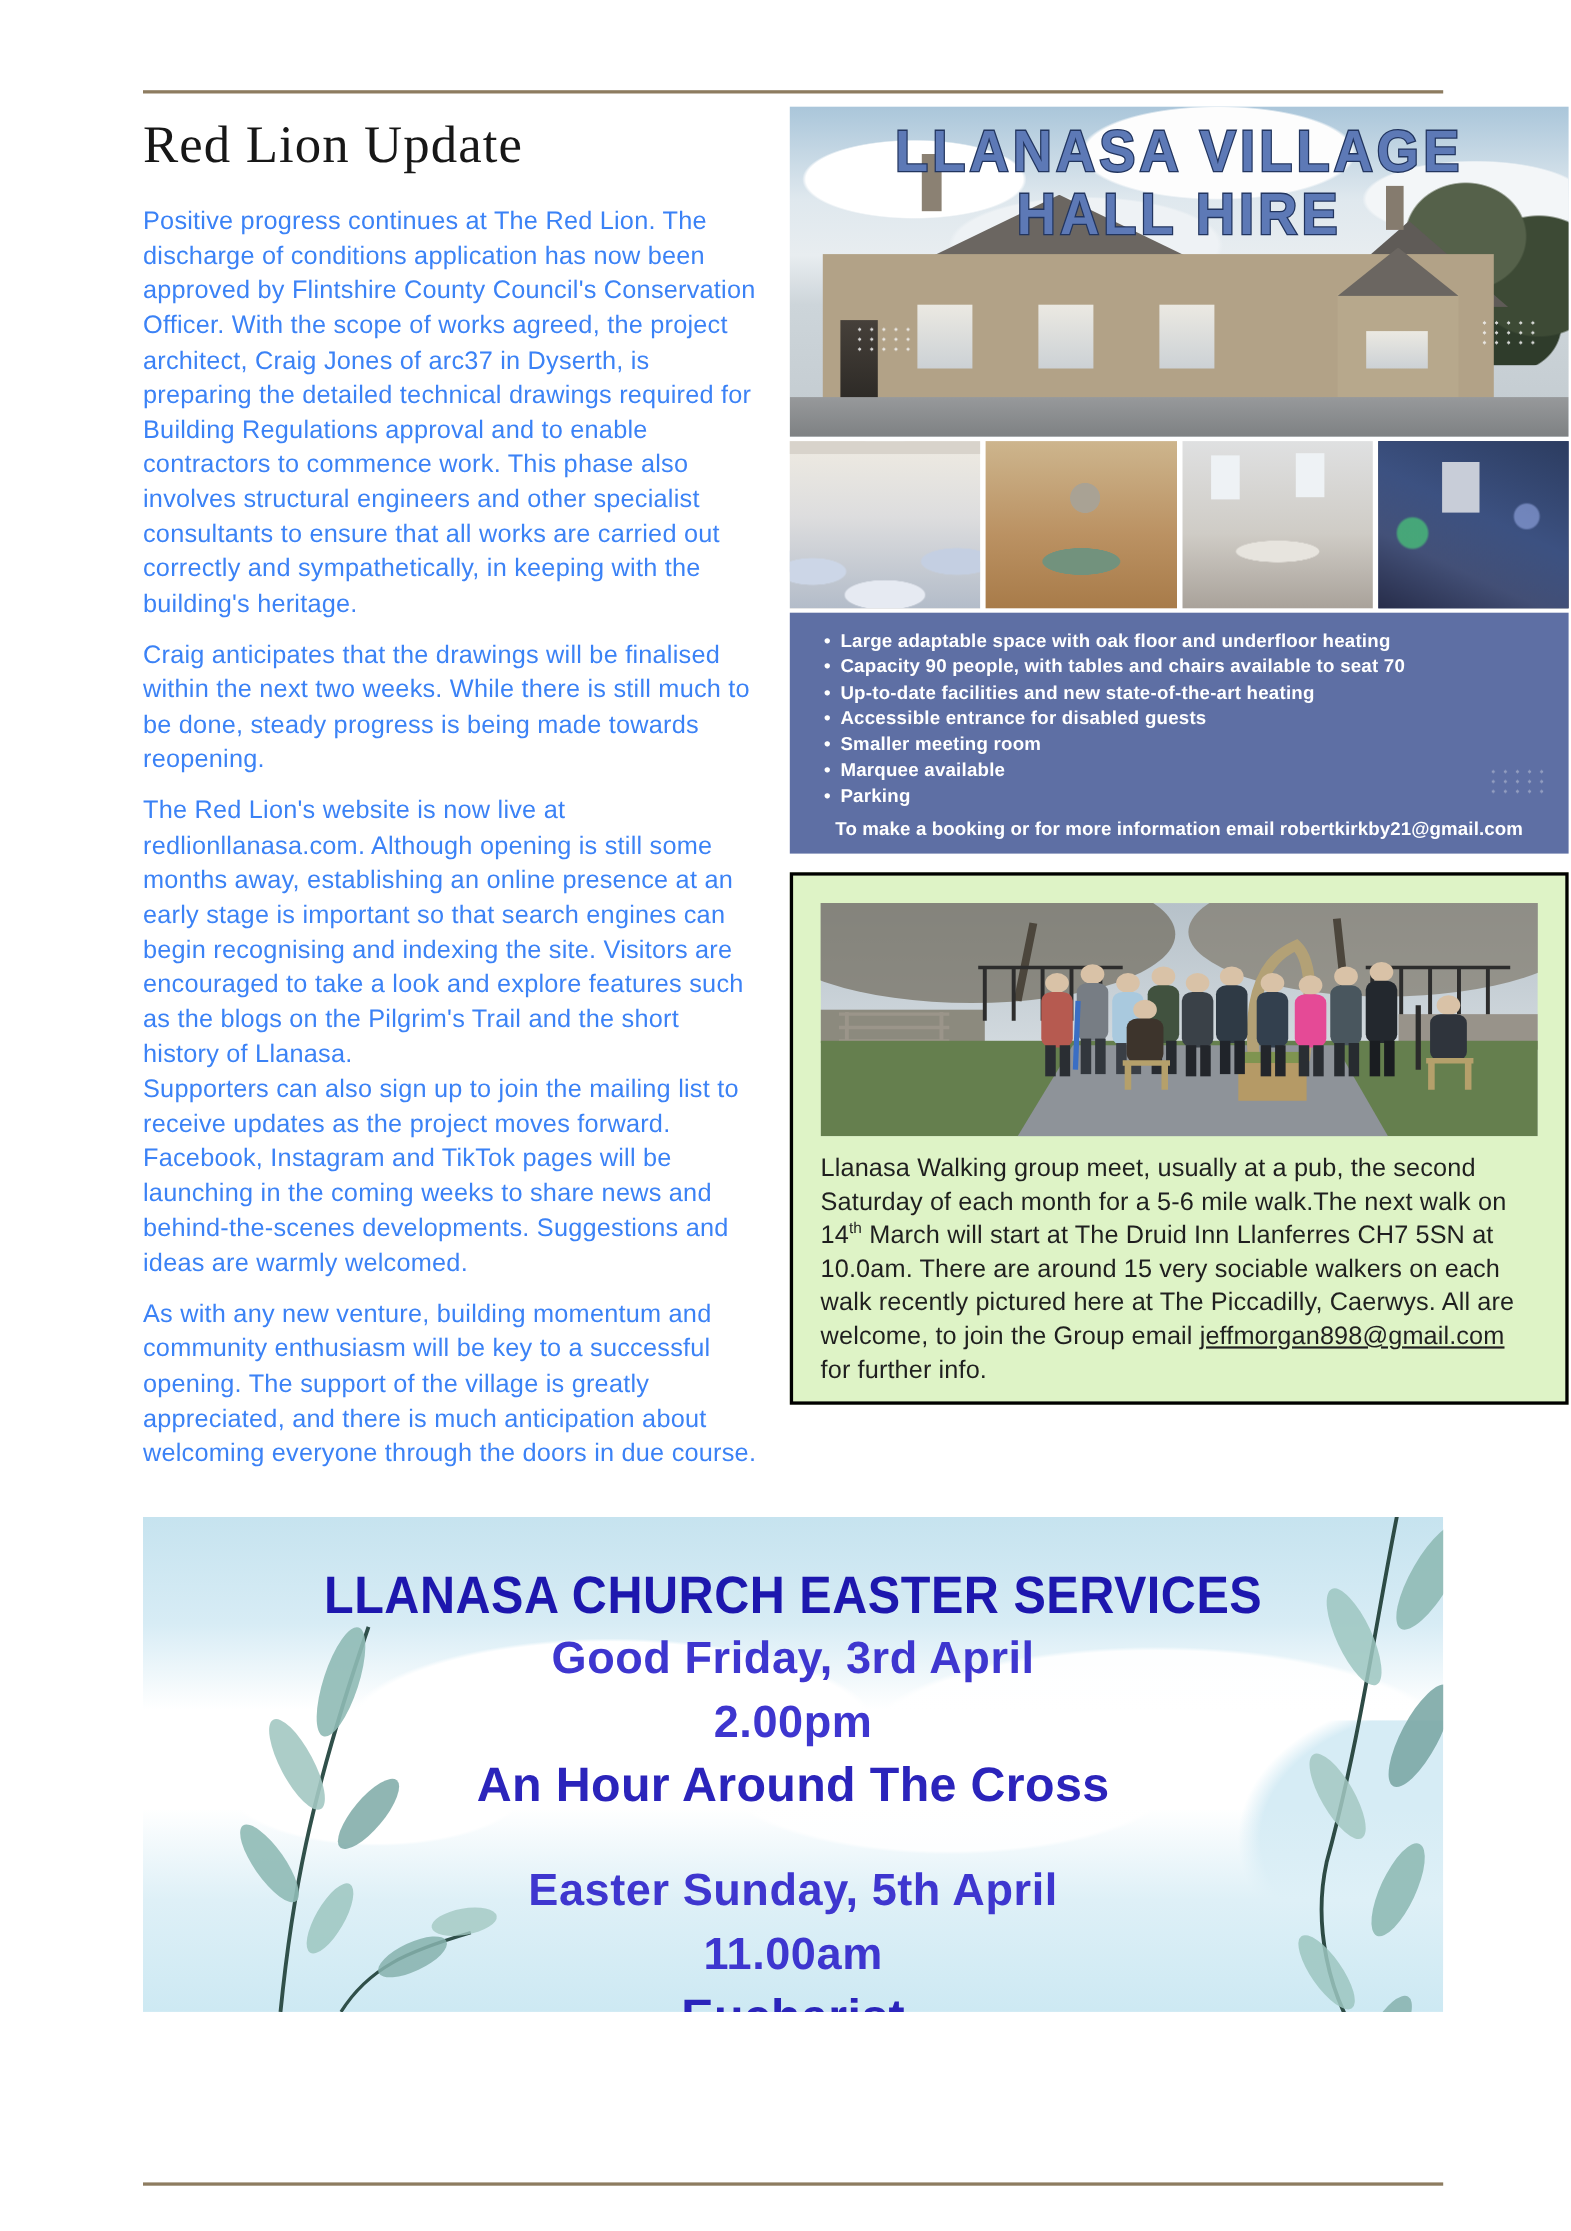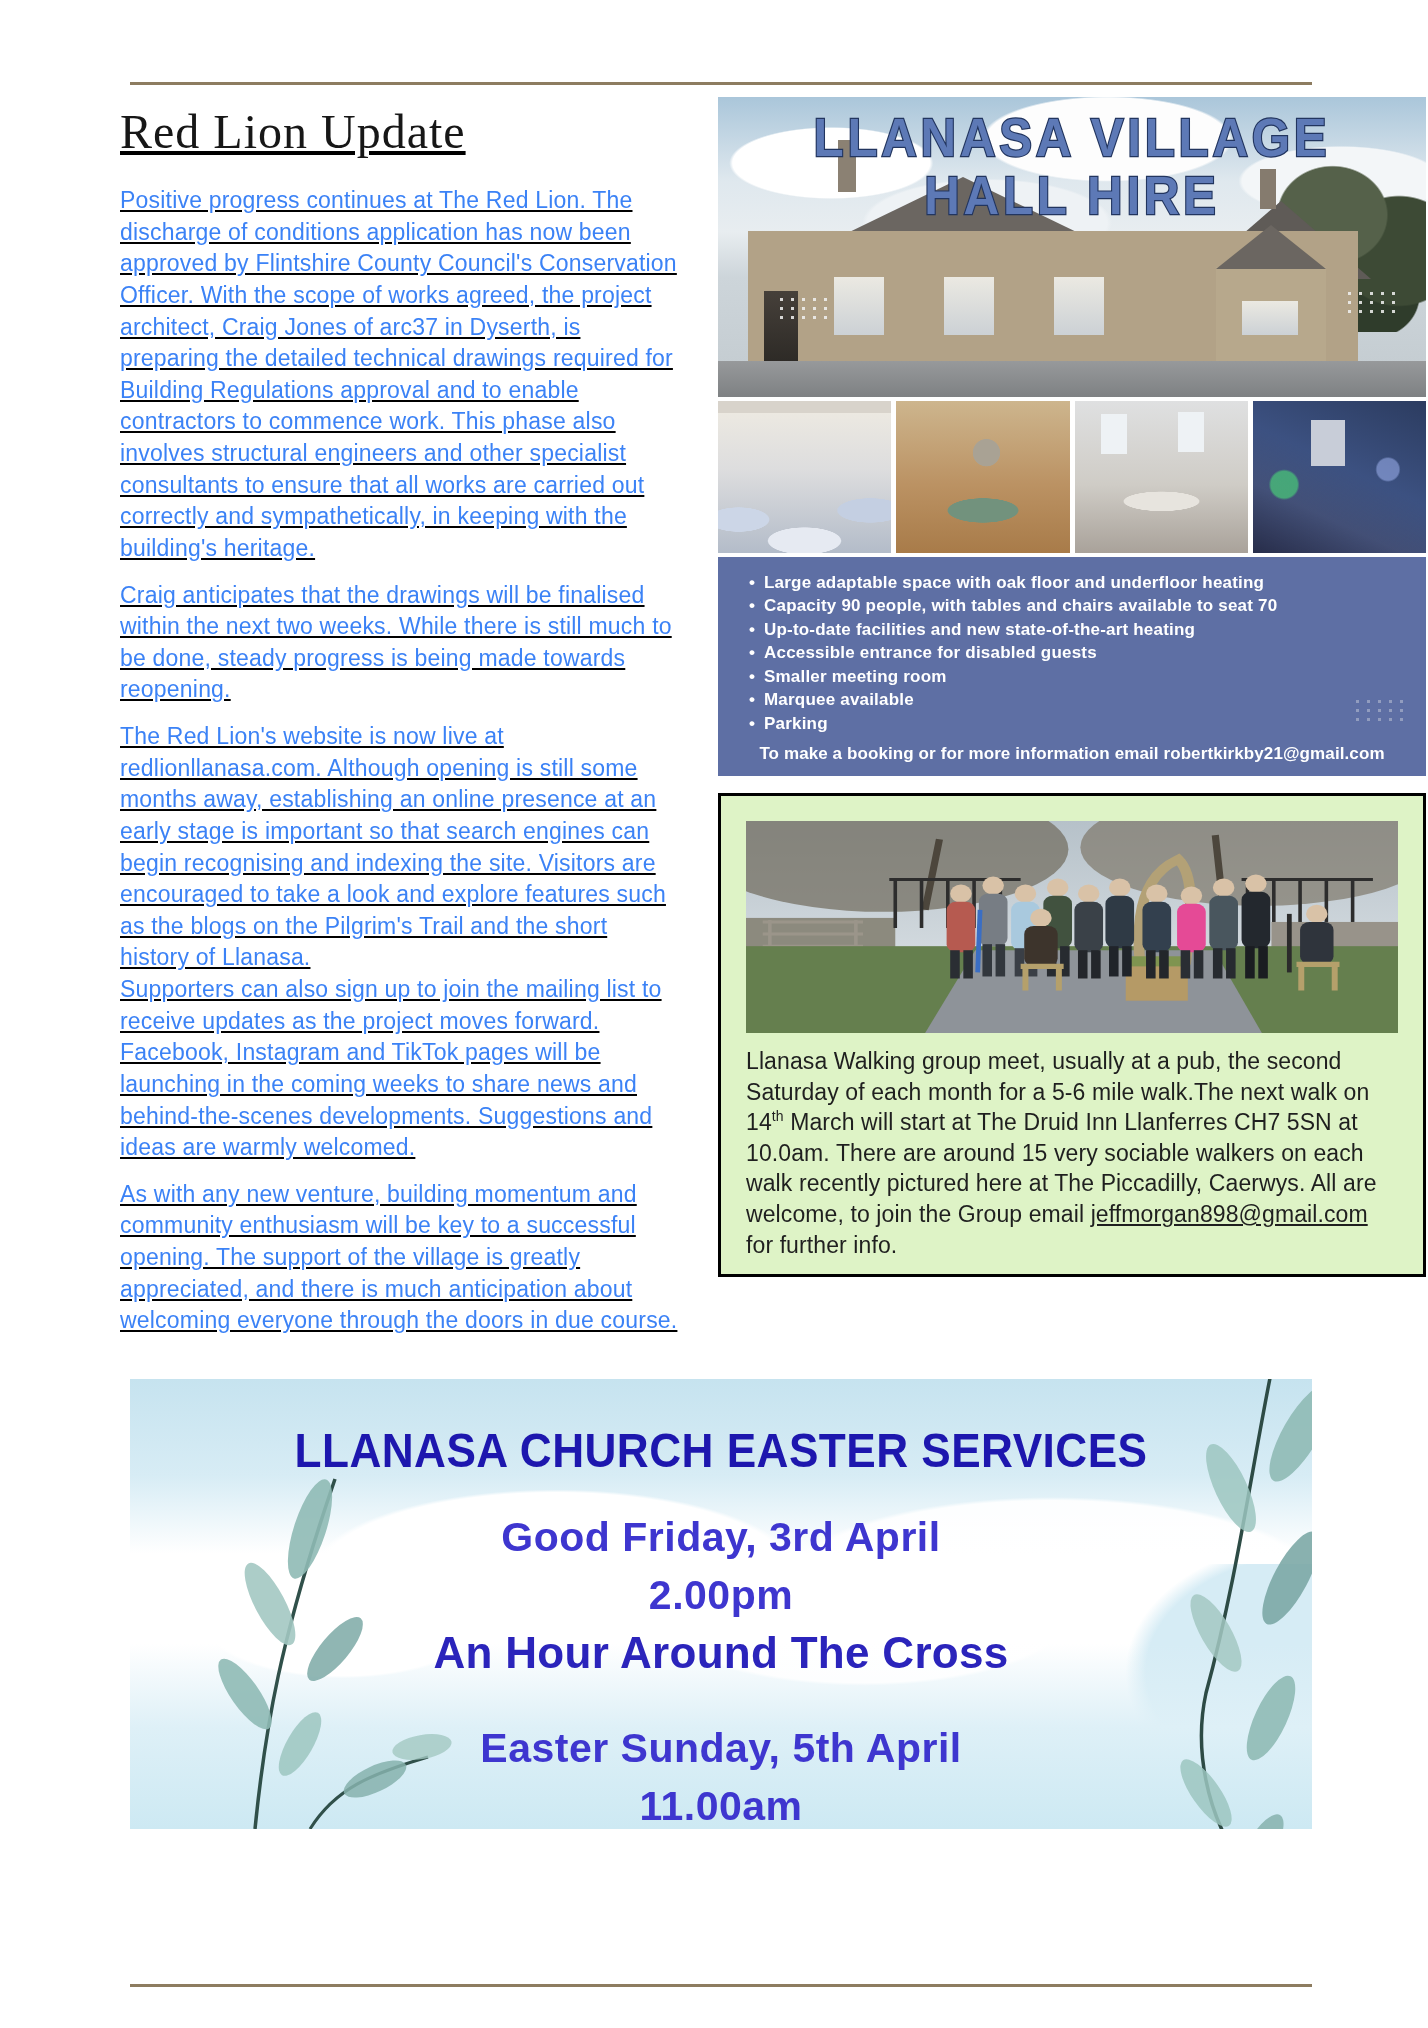--- a/index.html
+++ b/index.html
@@ -5,21 +5,21 @@
   html,body { margin:0; padding:0; }
   body {
     width:1428px; height:2028px; position:relative; background:#ffffff;
     font-family:"Liberation Sans", sans-serif; overflow:hidden;
   }
   .rule { position:absolute; left:130px; width:1182px; height:3px; background:#8d7c60; }
   #top-rule { top:82px; }
   #bottom-rule { top:1984px; }
 
   
-  .left-col { position:absolute; left:120px; top:104px; width:562px;text-decoration:underline; }
+  .left-col { position:absolute; left:130px; top:104px; width:562px; }
   .left-col h1 {
     font-family:"Liberation Serif", serif; font-weight:400;
     font-size:48px; color:#171717; margin:0 0 26px 0; letter-spacing:1px;
   }
   .left-col p {
     font-size:23px; line-height:1.375; color:#3b82f6; margin:0 0 15px 0;
     letter-spacing:0.2px;
   }
   .left-col p.tight { margin-bottom:0; }
 
@@ -133,21 +133,21 @@
       radial-gradient(ellipse 430px 150px at 62% -18%, rgba(255,255,255,.88) 0 48%, transparent 50%),
       linear-gradient(0deg,#cde9f3 0%,#def0f7 55%,rgba(222,240,247,0) 100%); }
   .wc-right { position:absolute; right:0; top:185px; width:230px; height:270px;
     background:radial-gradient(ellipse at 105% 40%, #d6ecf5 0 52%, transparent 58%); }
   .leaves { position:absolute; pointer-events:none; }
   .leaves-left { left:30px; bottom:0; width:300px; height:480px; }
   .leaves-right { right:-14px; top:-6px; width:280px; height:540px; }
   .easter-content { position:relative; }
   .easter h2 { margin:44px 0 0 0; font-size:48px; font-weight:bold; color:#1d17ae;
     letter-spacing:.5px; transform:scaleX(.92); }
-  .svc-block1 { margin-top:30px; }
+  .svc-block1 { }
   .svc-block2 { margin-top:37px; }
   .date-line { font-size:41px; font-weight:bold; color:#3e36cf; line-height:1.42;
     letter-spacing:.5px; }
   .em-line { font-size:44px; font-weight:bold; color:#2b24bb; line-height:1.3;
     letter-spacing:.3px; }
 </style>
 </head>
 <body>
 
 <div class="rule" id="top-rule"></div>

